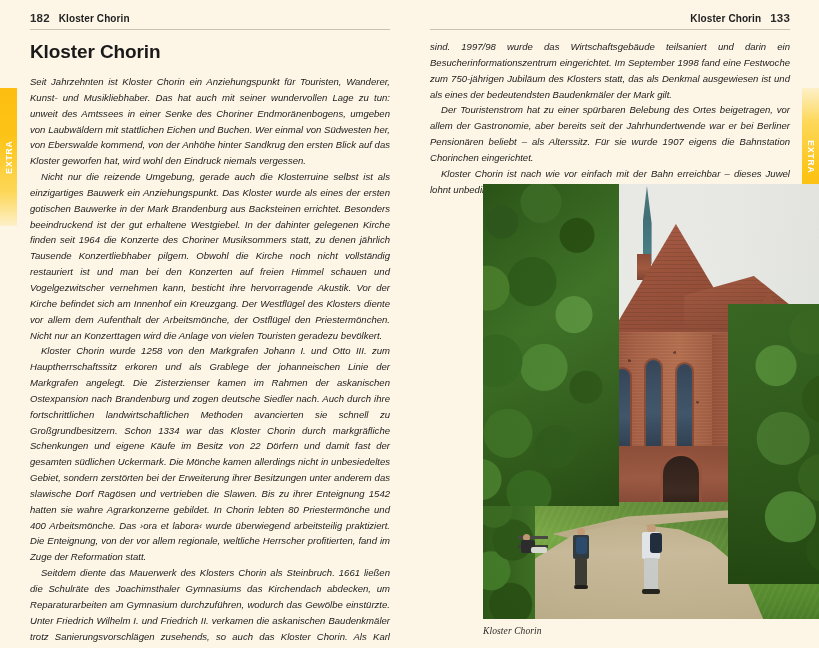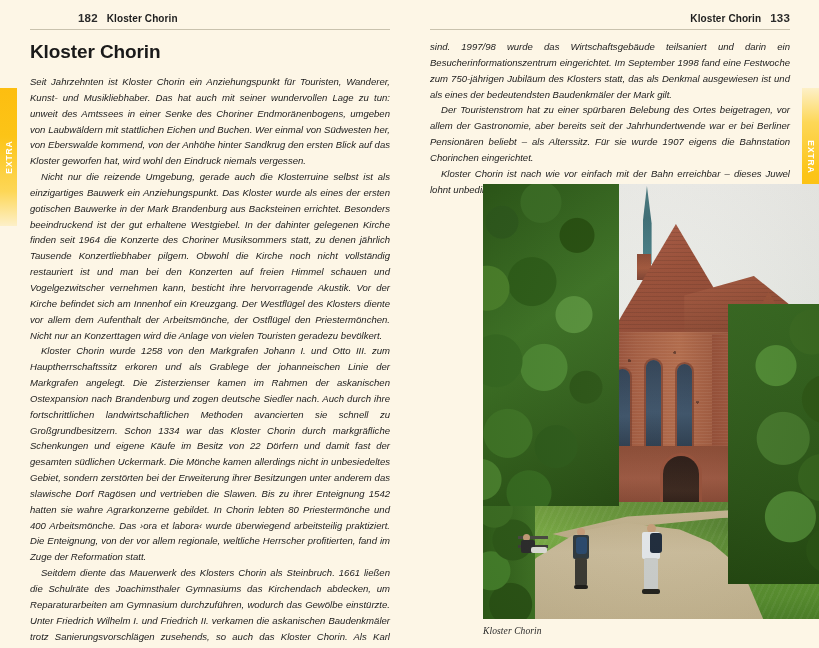--- a/index.html
+++ b/index.html
@@ -70,21 +70,20 @@
     height: 30px;
     border-bottom: 1px solid #c9c2ae;
     padding-top: 12px;
     box-sizing: border-box;
   }
   .rh-inner {
     display: flex;
     align-items: baseline;
     gap: 9px;
     font-family: "Liberation Sans", sans-serif;
-    margin-left: 48px;
   }
   .rh-right { justify-content: flex-end; }
 
   .folio {
     font-size: 11.5px;
     font-weight: bold;
     color: #2b2b2b;
     letter-spacing: 0.2px;
   }
   .rh-title {

